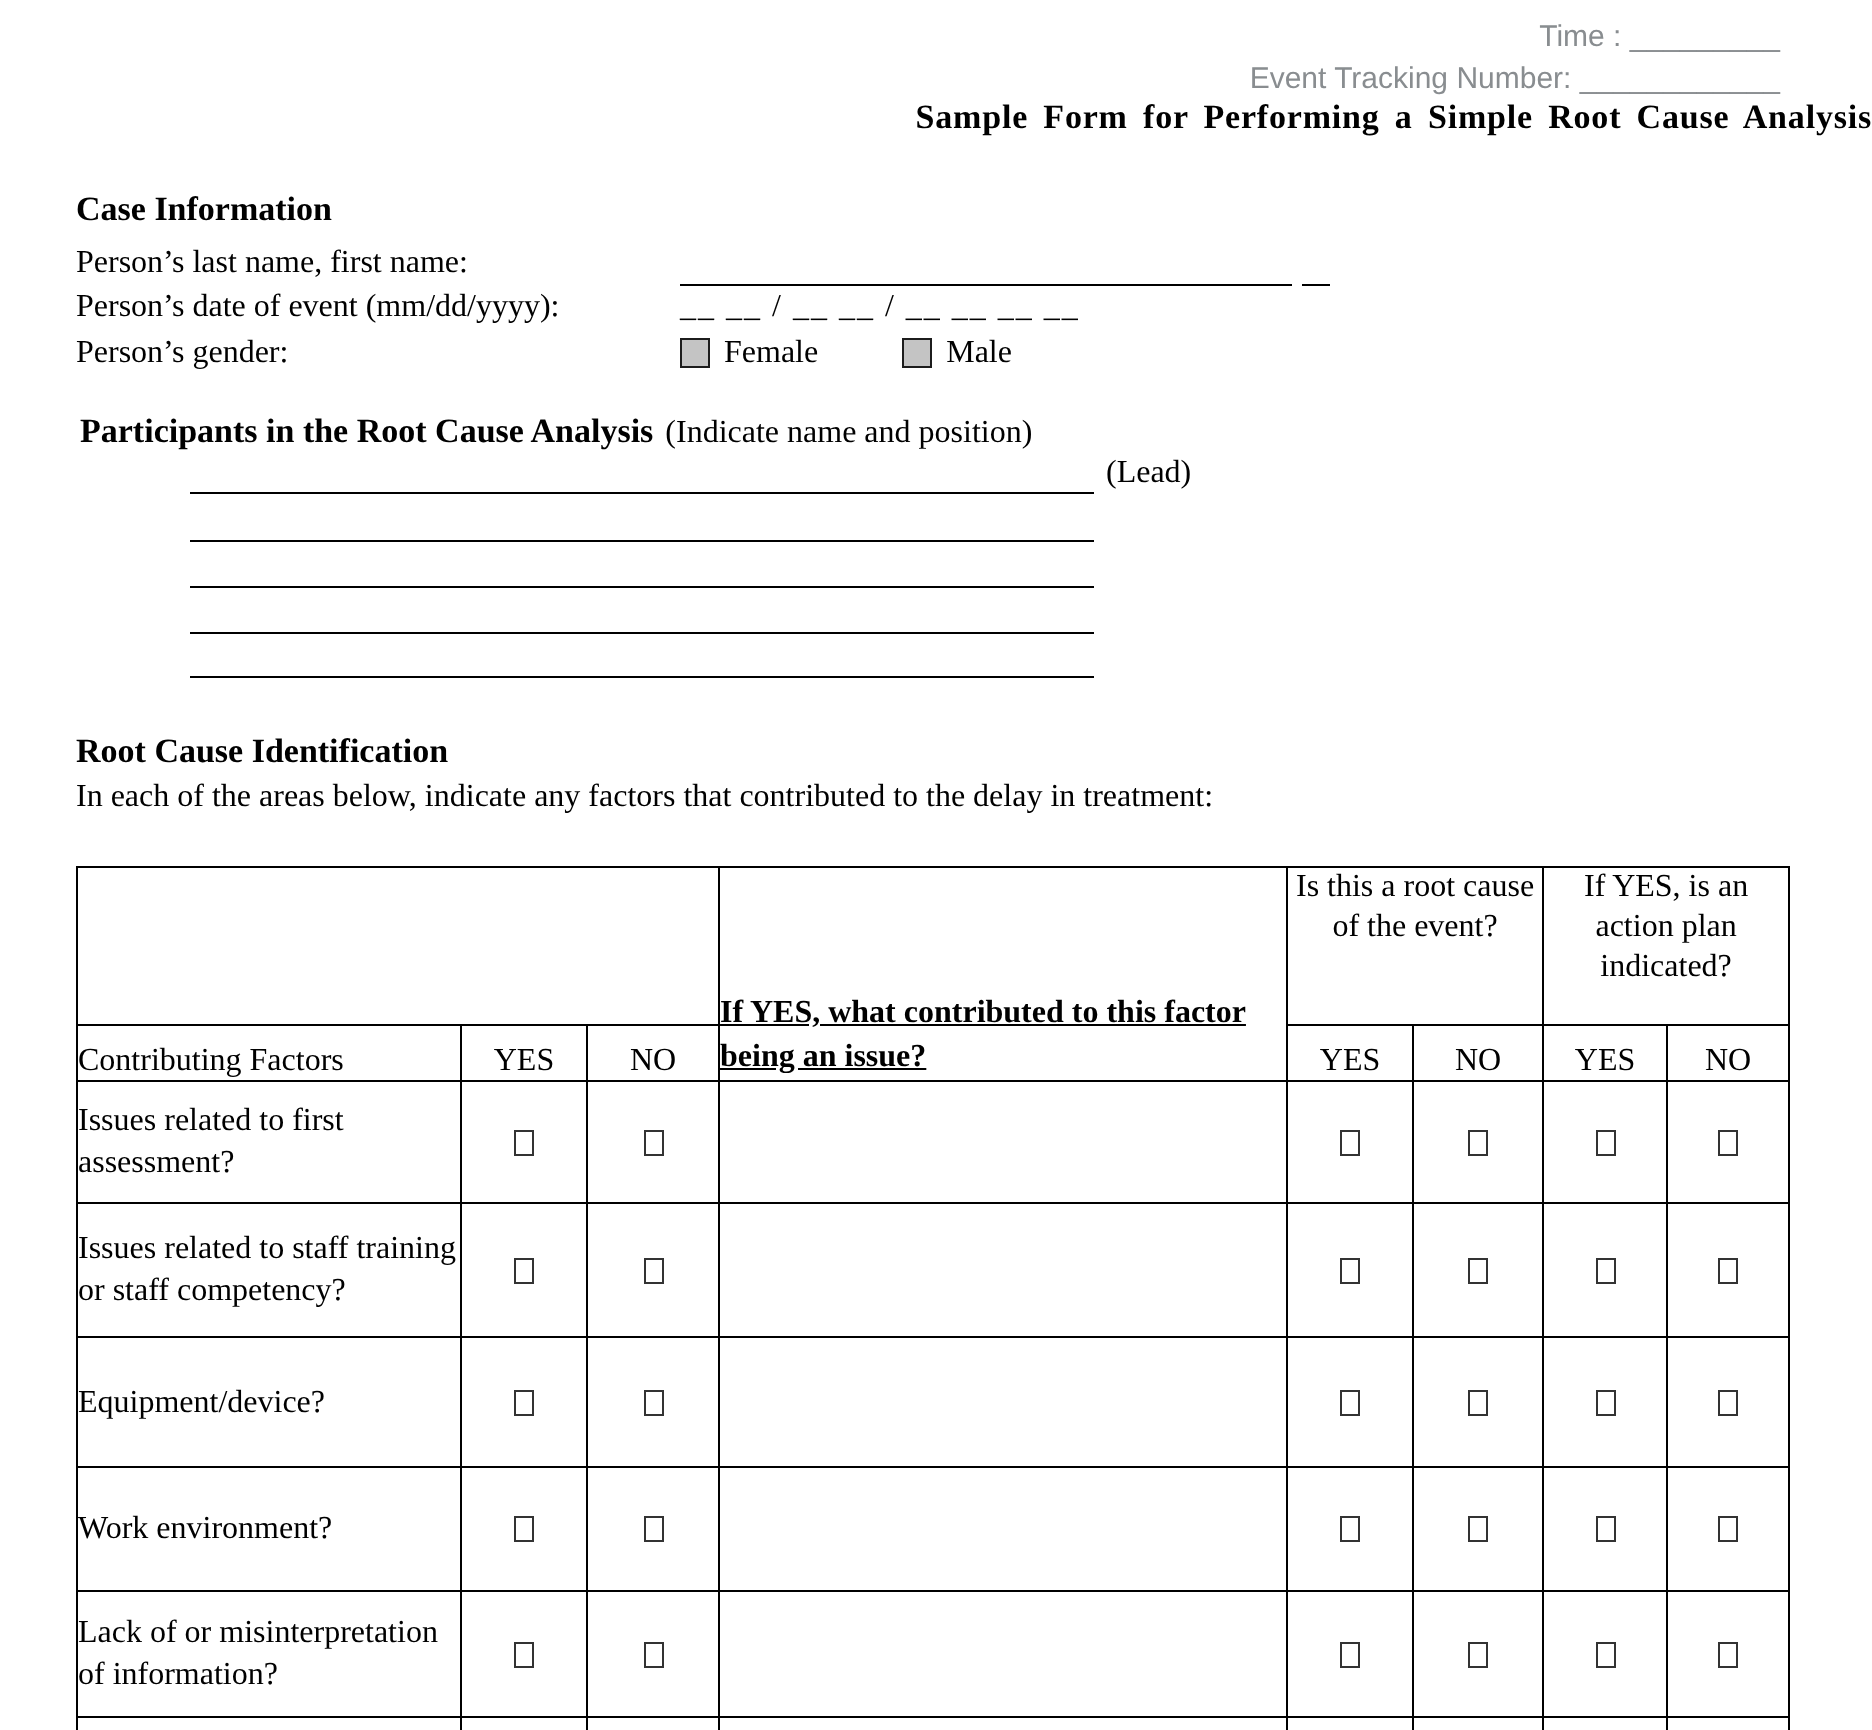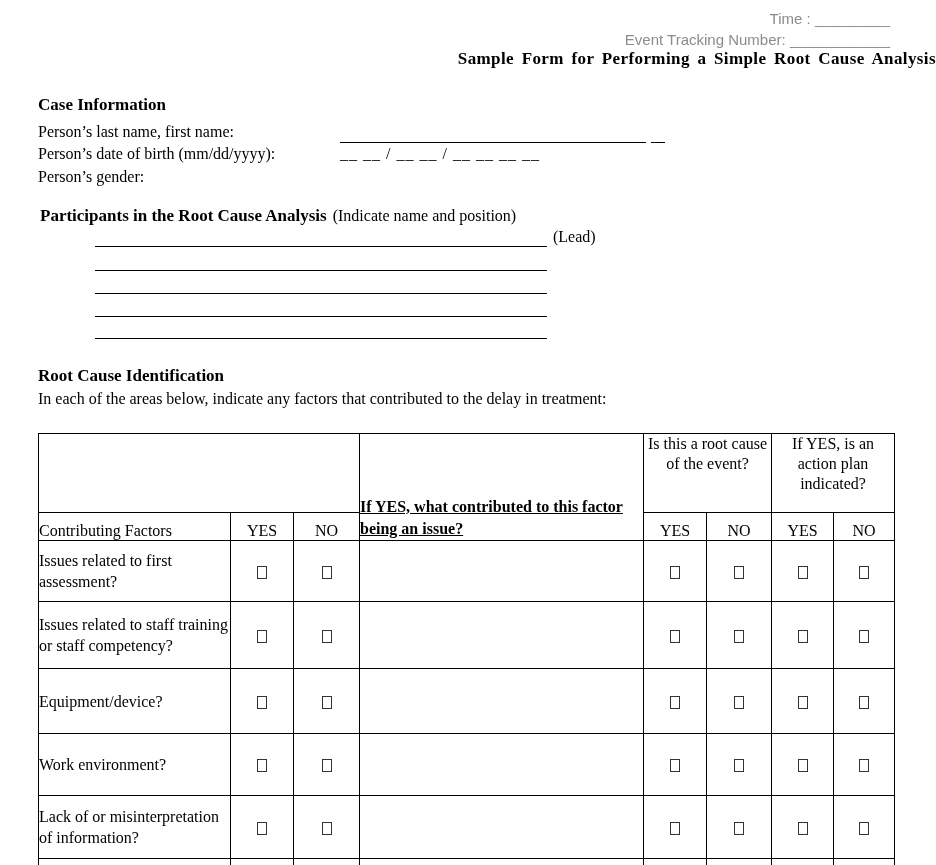--- a/index.html
+++ b/index.html
@@ -86,25 +86,29 @@
 
   <div class="doc-title">Sample Form for Performing a Simple Root Cause Analysis</div>
 
   <div id="case-info">
     <div class="sec-heading">Case Information</div>
     <div class="ci-row">
       <span>Person’s last name, first name:</span>
       <span class="ci-value"><span class="uline" style="width:306px"></span><span class="uline" style="width:14px; margin-left:5px"></span></span>
     </div>
     <div class="ci-row">
-      <span>Person’s date of birth (mm/dd/yyyy):</span>
+      <span>Person’s date of event (mm/dd/yyyy):</span>
       <span class="ci-value" style="letter-spacing:1px">__ __ / __ __ / __ __ __ __</span>
     </div>
     <div class="ci-row">
       <span>Person’s gender:</span>
+      <span class="ci-value">
+        <span class="gender-opt"><span class="form-checkbox"></span><span>Female</span></span>
+        <span class="gender-opt"><span class="form-checkbox"></span><span>Male</span></span>
+      </span>
     </div>
   </div>
 
   <div id="participants">
     <span class="sec-heading">Participants in the Root Cause Analysis</span><span class="note">(Indicate name and position)</span>
   </div>
   <div class="p-rule" style="top:246px"></div>
   <span class="lead-label">(Lead)</span>
   <div class="p-rule" style="top:270px"></div>
   <div class="p-rule" style="top:293px"></div>

